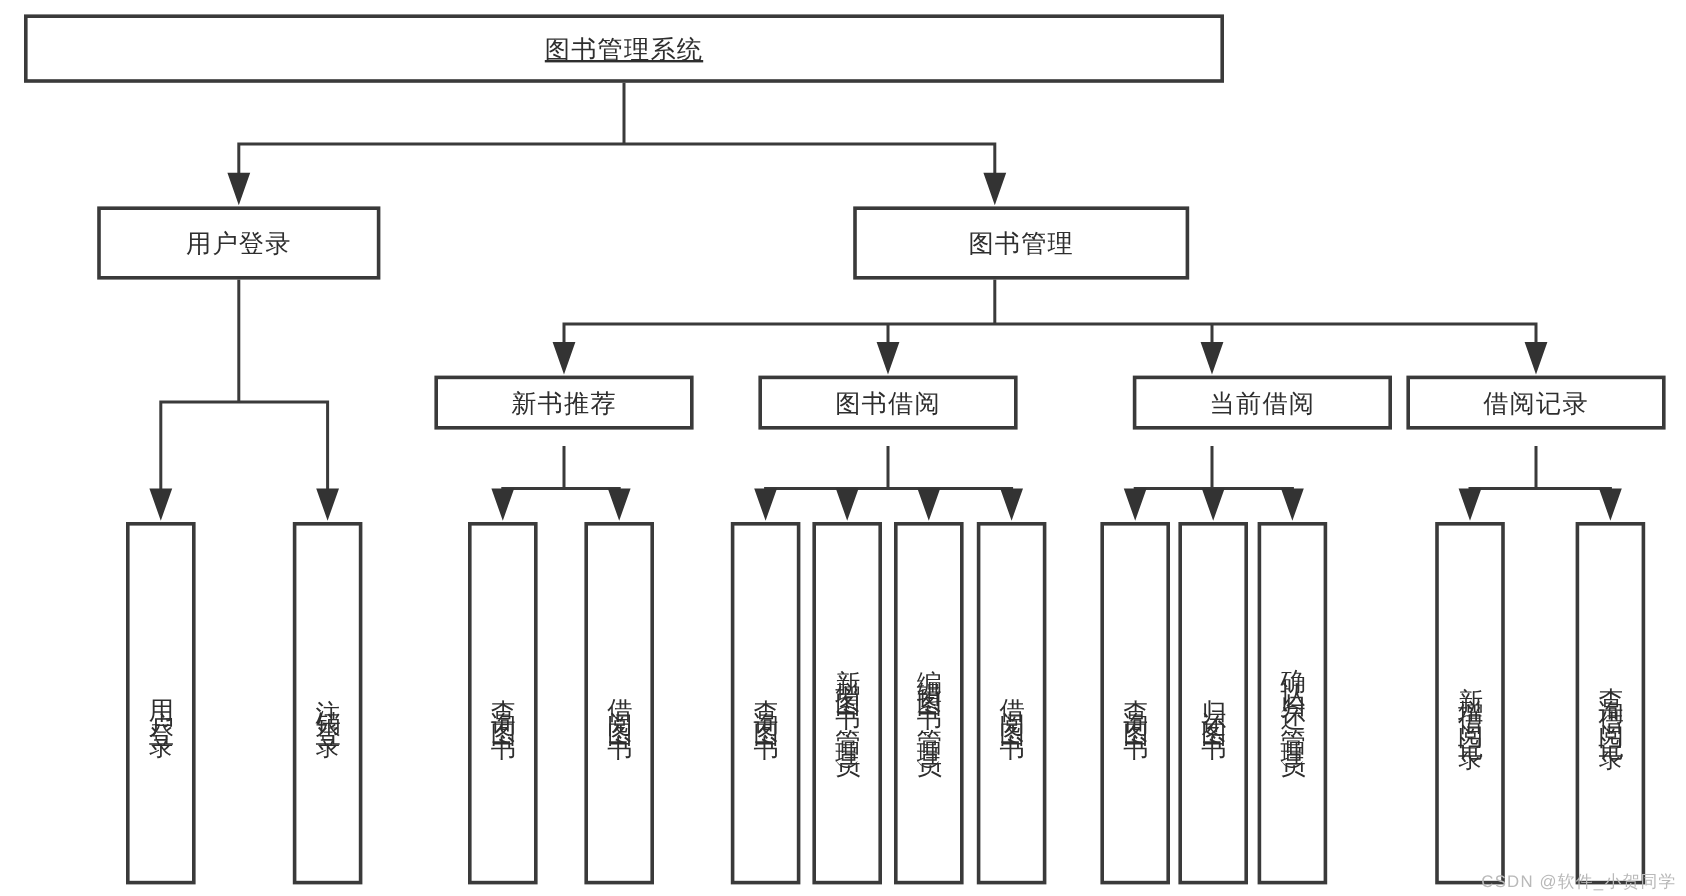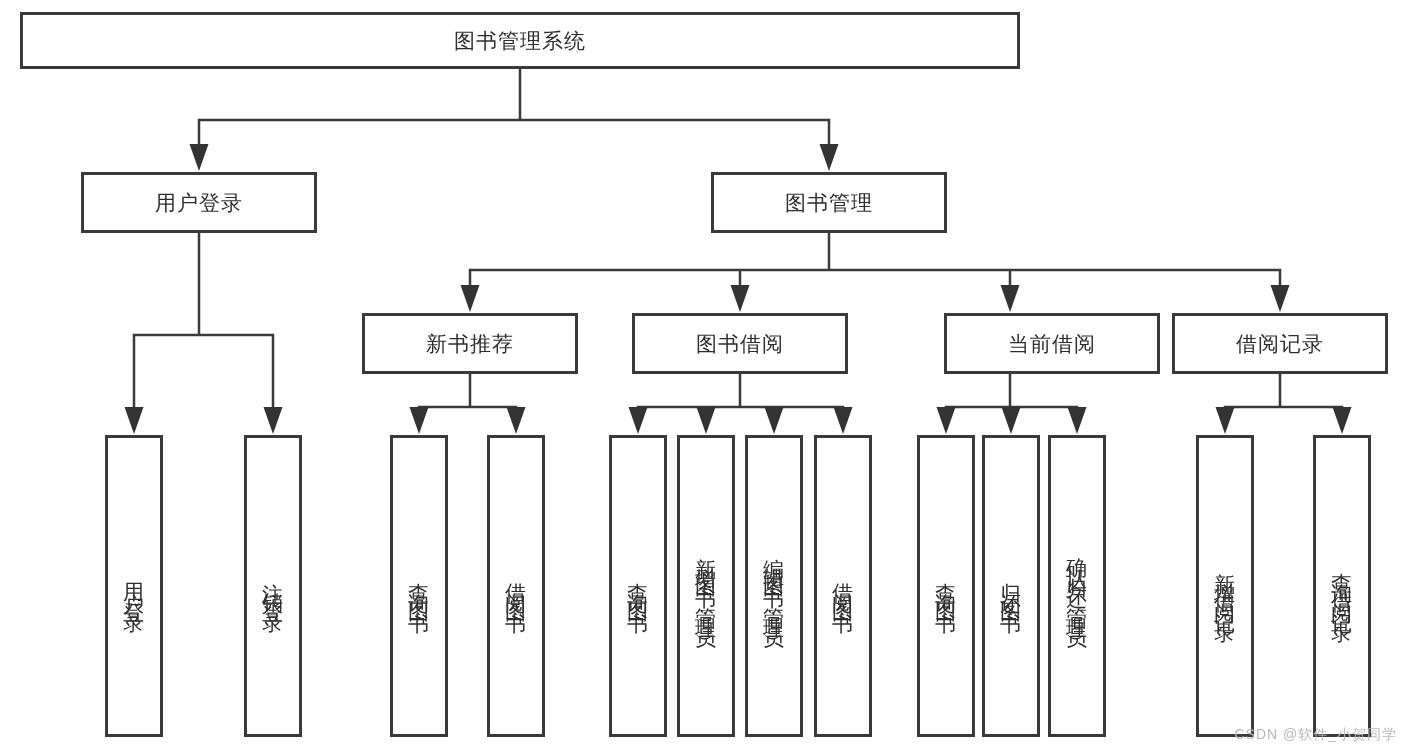--- a/index.html
+++ b/index.html
@@ -27,24 +27,24 @@
     background: #ffffff;
     display: flex;
     align-items: center;
     justify-content: center;
     color: #2e2e2e;
     font-size: 21px;
     letter-spacing: 1px;
     z-index: 2;
   }
 
-  .node-root   { left: 20px;  top: 12px;  width: 1000px; height: 57px; }
+  .node-root   { left: 20px;  top: 12px;  width: 1000px; height: 57px; text-decoration: underline; }
   .node-l2a    { left: 81px;  top: 172px; width: 236px;  height: 61px; }
-  .node-l2b    { left: 711px; top: 172px; width: 236px;  height: 61px; }
-  .node-l3     { top: 313px;  width: 216px; height: 61px; }
+  .node-l2b    { left: 711px; top: 172px; width: 280px;  height: 61px; }
+  .node-l3     { top: 313px;  width: 216px; height: 45px; }
   .node-l3-1   { left: 362px; }
   .node-l3-2   { left: 632px; }
   .node-l3-3   { left: 902px; margin-left: 42px; }
   .node-l3-4   { left: 1172px; }
 
   .leaf {
     position: absolute;
     top: 435px;
     width: 58px;
     height: 302px;

